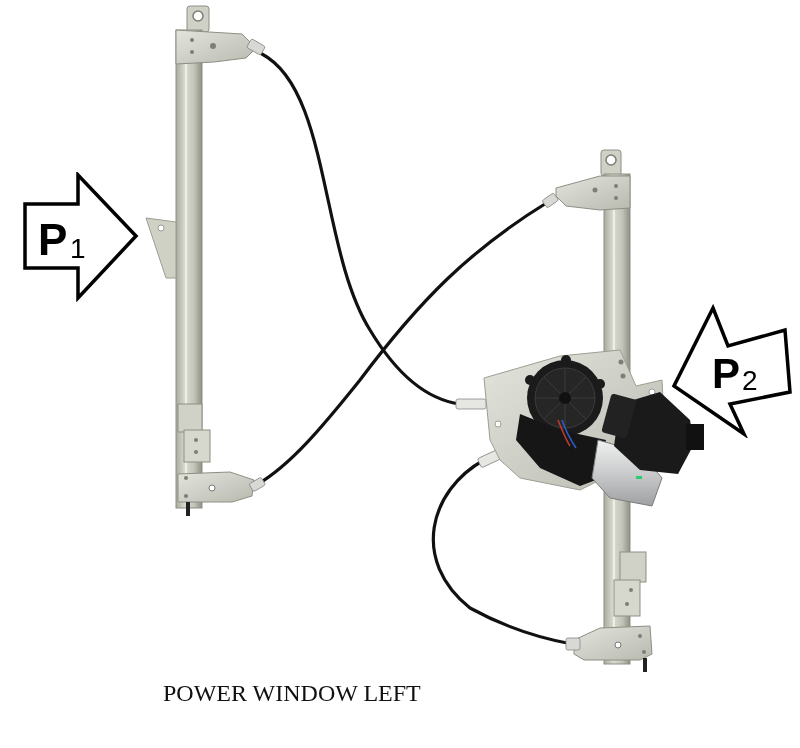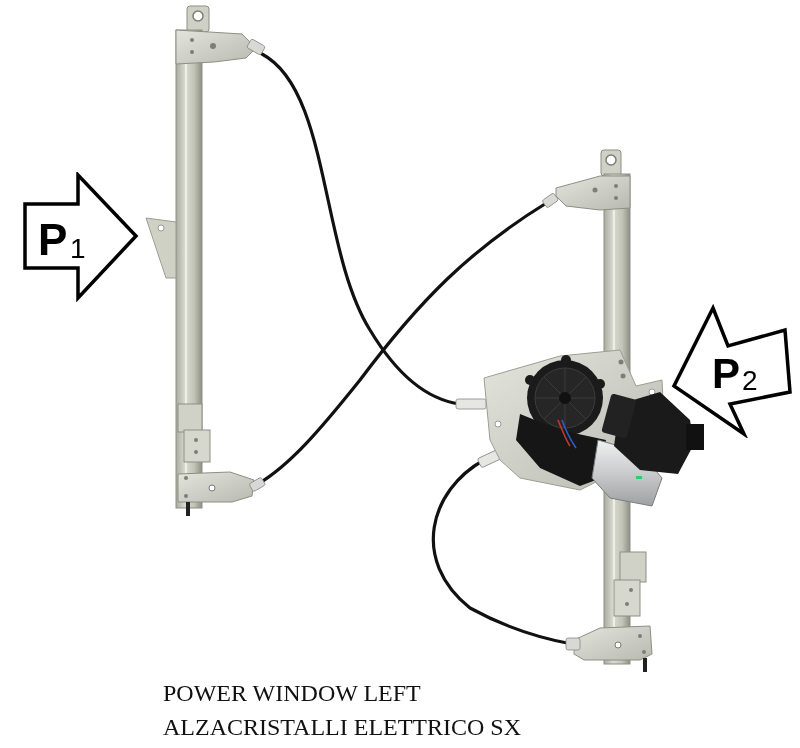--- a/index.html
+++ b/index.html
@@ -180,16 +180,15 @@
   </svg>
 
   <svg style="position:absolute;left:670px;top:304px;" width="126" height="134" viewBox="0 0 126 134">
     <path d="M43 4 L58 42 L115 26 L120 88 L60 100 L74 130 L4 82 Z" fill="#ffffff" stroke="#000000" stroke-width="3.5" stroke-linejoin="miter"></path>
     <text class="arrow-label" x="42" y="84" font-size="42">P</text>
     <text class="arrow-sub" x="72" y="86" font-size="28">2</text>
   </svg>
 
   <div class="caption">
     <div>POWER WINDOW LEFT</div>
-    <div>ALZACRISTALLI ELETTRICO SX</div>
   </div>
 
 </div>
 
 </body></html>

